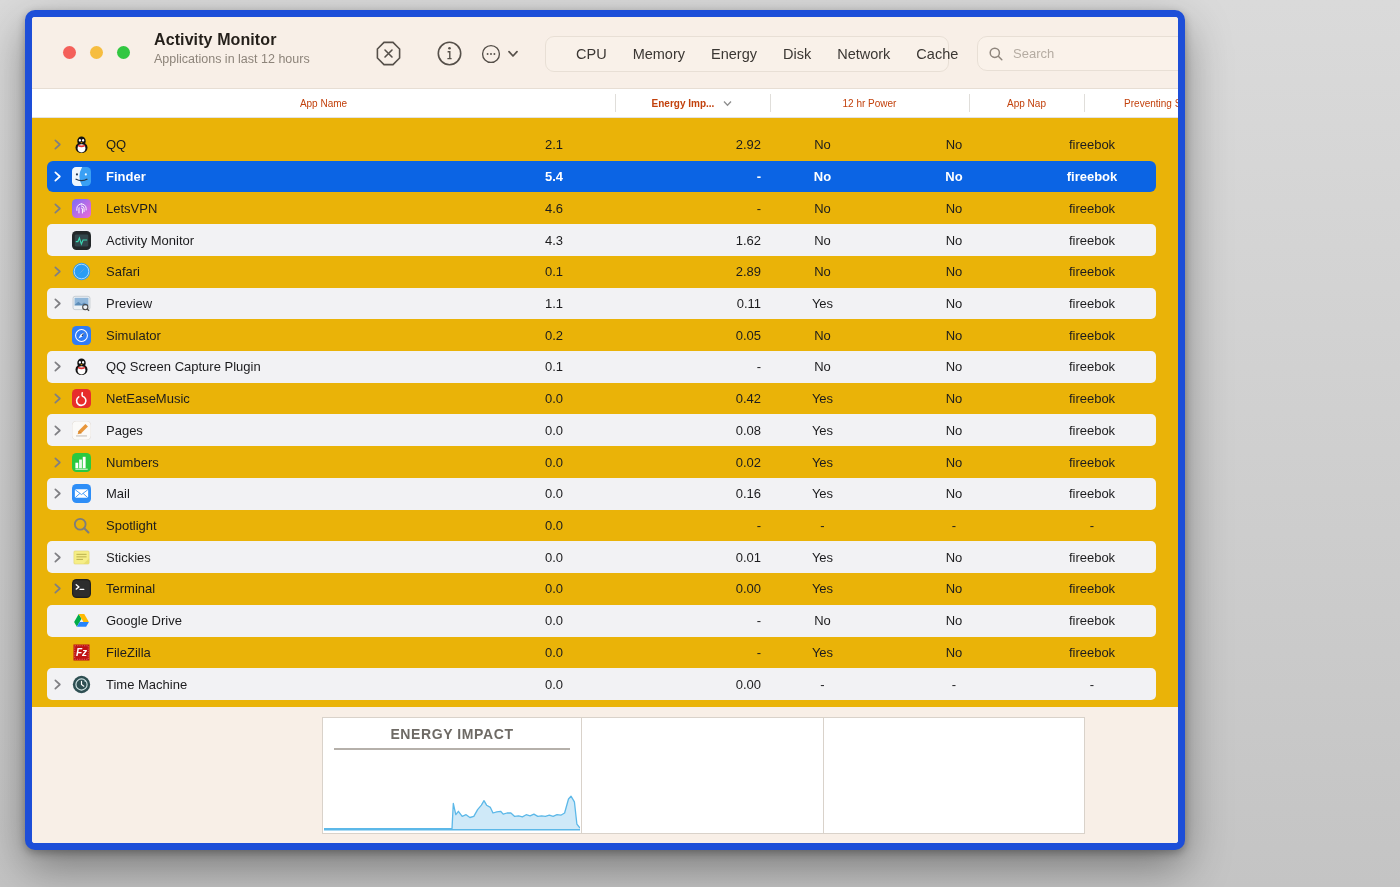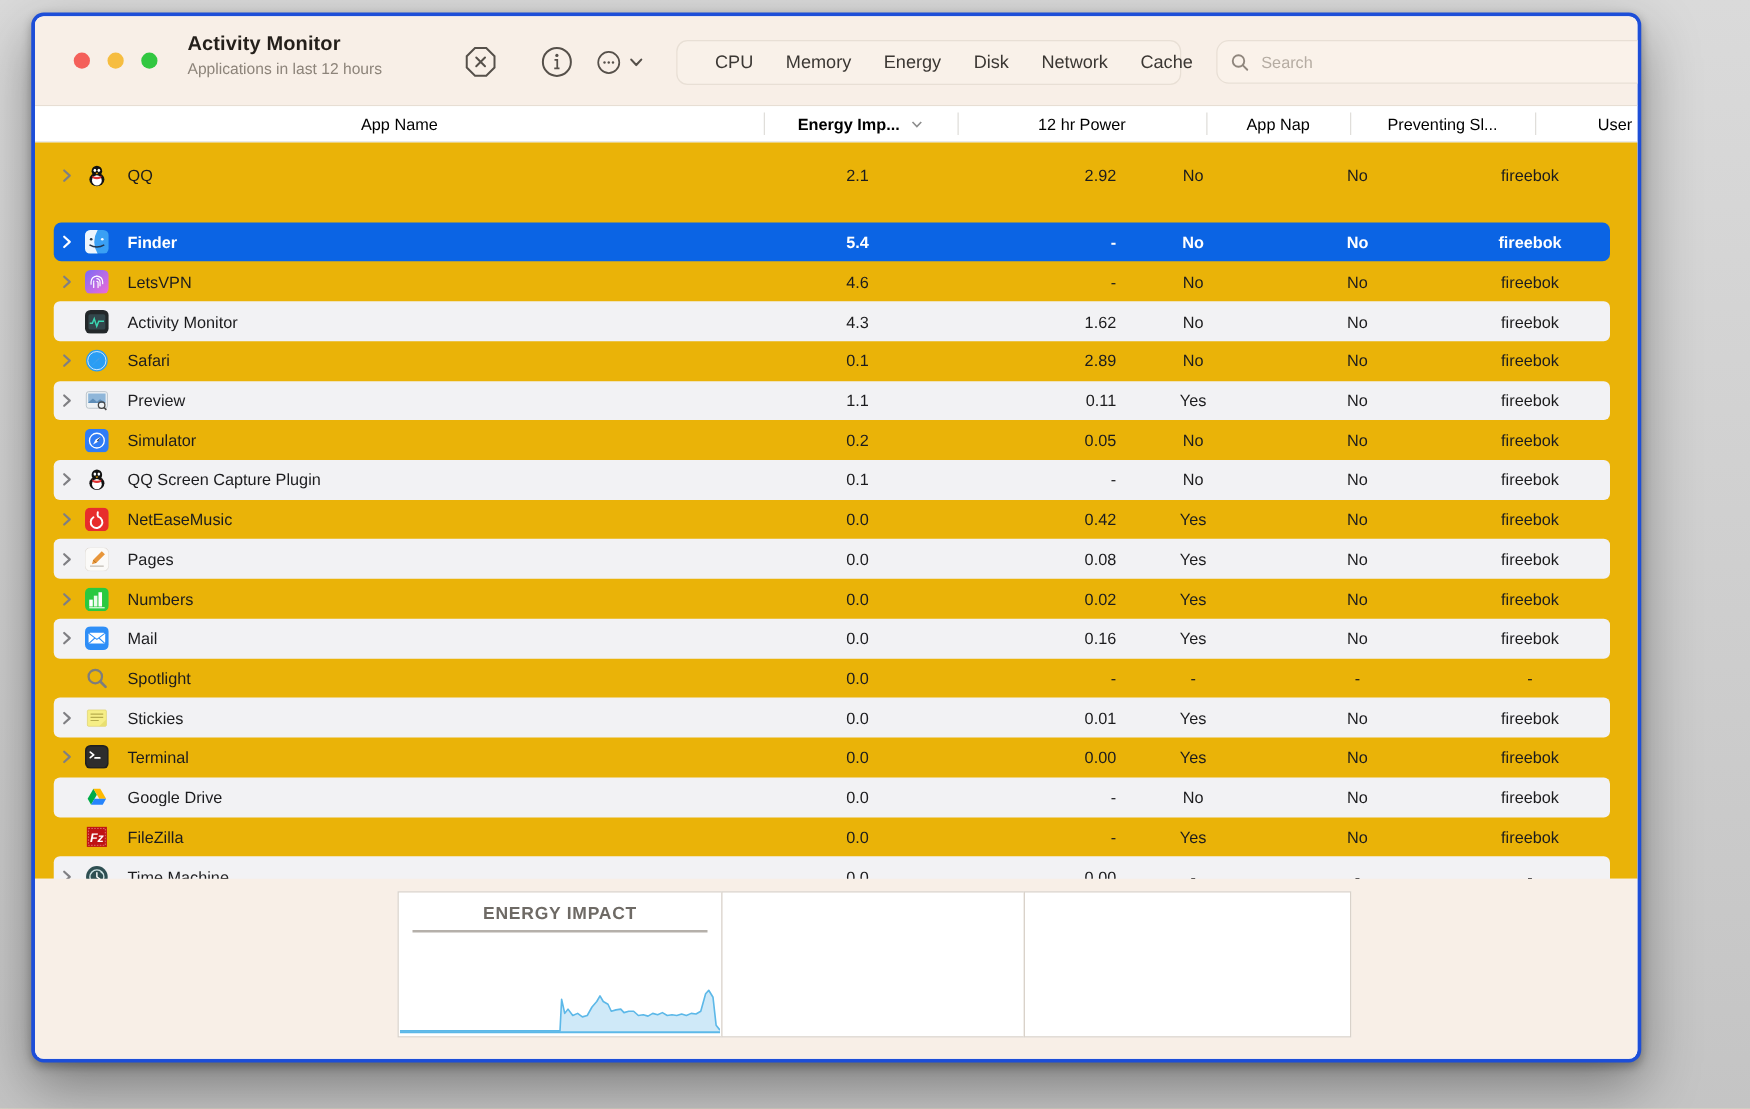--- a/index.html
+++ b/index.html
@@ -3,23 +3,23 @@
 <meta charset="utf-8">
 <style>
   html,body{margin:0;padding:0;}
   body{
     width:1400px;height:887px;overflow:hidden;
     font-family:"Liberation Sans","DejaVu Sans",sans-serif;
     background:linear-gradient(180deg,#dadada 0%,#cdcdcd 60%,#c4c4c4 100%);
     -webkit-font-smoothing:antialiased;
   }
   .window{
-    position:absolute;left:25px;top:10px;width:1288px;height:840px;
+    position:absolute;left:25px;top:10px;width:1160px;height:840px;
     border-radius:10px;background:#ffffff;overflow:hidden;
-    border:3px solid #1d4ed8;
+    border:7px solid #1d4ed8;
     box-shadow:0 3px 8px rgba(0,0,0,.28),0 18px 45px rgba(0,0,0,.38);
     box-sizing:border-box;
   }
   
   .titlebar{
     position:absolute;left:0;top:0;right:0;height:72px;
     background:#f8efe7;border-bottom:1px solid #e7ded4;box-sizing:border-box;
   }
   .traffic{position:absolute;left:31px;top:29px;display:flex;gap:14px;}
   .tl{width:13px;height:13px;border-radius:50%;display:inline-block;}
@@ -60,37 +60,37 @@
   .search input{
     border:none;outline:none;background:transparent;flex:1;
     font-size:13px;color:#40362c;font-family:inherit;
   }
   .search input::placeholder{color:#b5aca2;}
   
   .thead{
     position:absolute;left:0;top:72px;right:0;height:29px;background:#ffffff;
     border-bottom:1px solid #e3e3e3;box-sizing:border-box;
     display:grid;grid-template-columns:583px 155px 199px 115px 148px 128px 1fr;
-    font-size:13px;color:#000000;
+    font-size:10px;color:#c2410c;
   }
   .hcell{position:relative;display:flex;align-items:center;justify-content:center;gap:8px;}
   .hcell:not(:first-child)::before{
     content:"";position:absolute;left:0;top:5px;bottom:5px;width:1px;background:#e0deda;
   }
   .hcell.sorted{font-weight:700;}
   .sorticon svg{width:11px;height:7px;display:block;}
   
   .tbody{position:absolute;left:0;top:101px;right:0;height:589px;background:#eab308;padding-top:11px;box-sizing:border-box;}
   .row{
     height:31.72px;margin:0 22px 0 15px;border-radius:5px;
     display:grid;grid-template-columns:20px 28px 1fr 300px 198px 115px 148px 128px;
     align-items:center;font-size:13px;color:#1c1c1e;
   }
   .tbody .row:nth-child(even){background:#f2f2f4;}
-  .tbody .row.selected{background:#0b64e4;color:#ffffff;font-weight:600;border-radius:6px;margin-top:21px;}
+  .tbody .row.selected{background:#0b64e4;color:#ffffff;font-weight:600;border-radius:6px;}
   .cell{overflow:hidden;white-space:nowrap;}
   .cell.chev{display:flex;justify-content:center;color:#7f7f83;}
   .cell.chev svg{width:9px;height:13px;display:block;}
   .row.selected .cell.chev{color:#ffffff;}
   .cell.icon{display:flex;justify-content:center;align-items:flex-start;}
   .cell.icon svg{width:19px;height:19px;display:block;}
   .cell.name{padding-left:11px;}
   .cell.num{text-align:right;padding-right:4px;}
   .cell.mid{text-align:center;}
   

